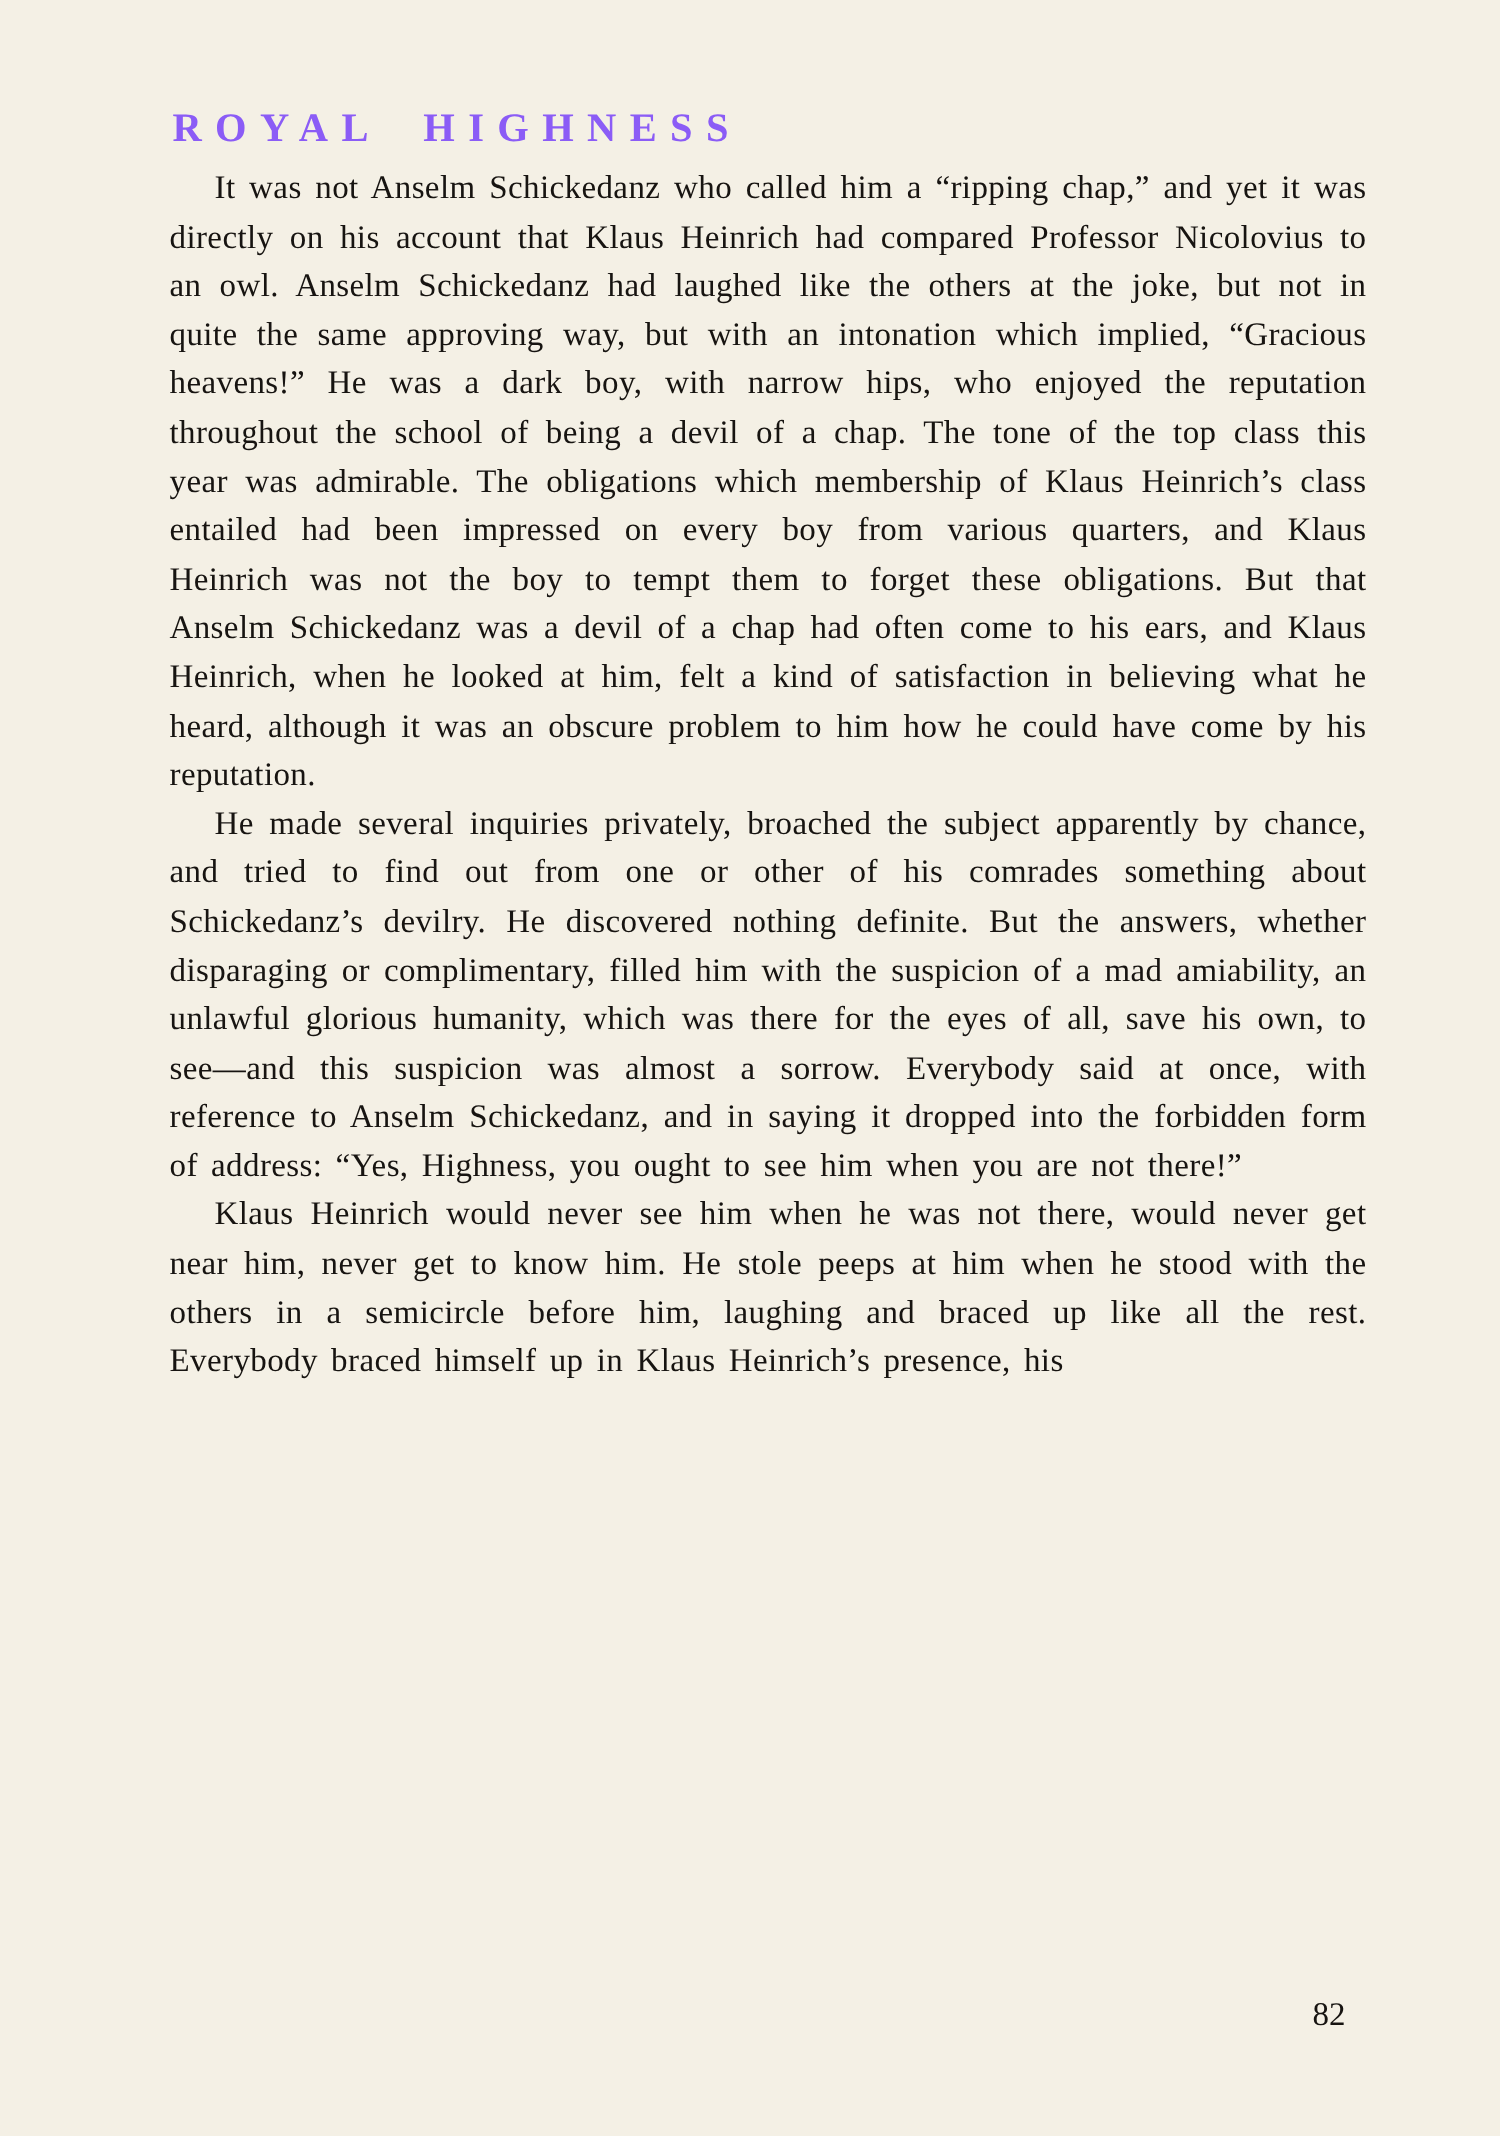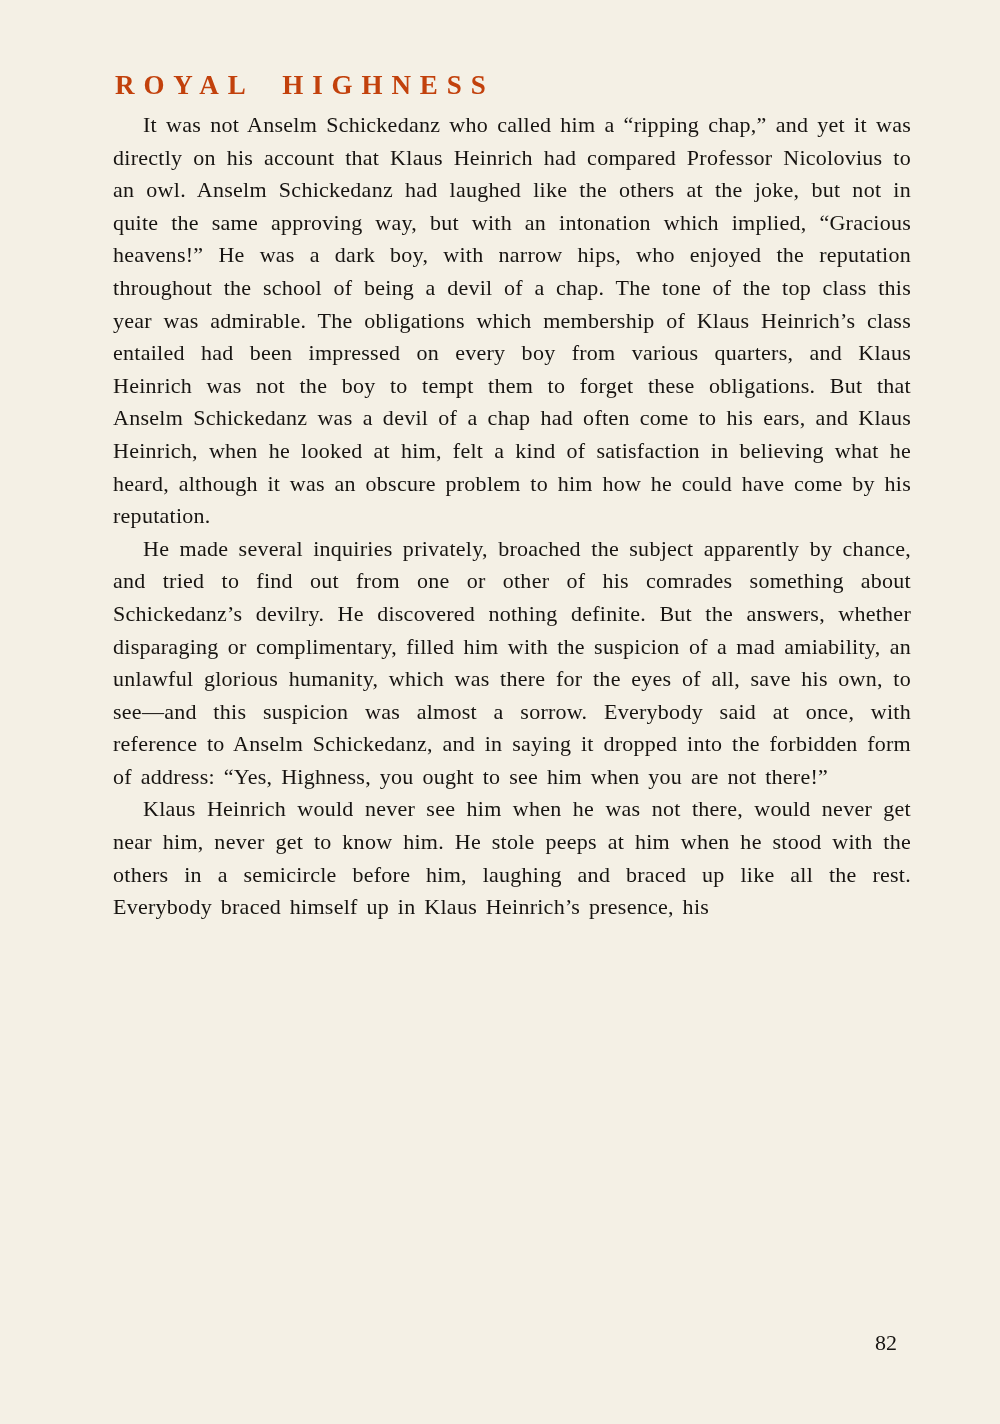--- a/index.html
+++ b/index.html
@@ -20,21 +20,21 @@
     left: 113px;
     top: 70px;
     width: 798px;
   }
   .running-head {
     font-size: 27px;
     font-weight: bold;
     letter-spacing: 0.33em;
     word-spacing: 0.5em;
     margin: 0 0 8px 2px;
-    color: #c2410c;
+    color: #8b5cf6;
   }
   .page-body p {
     margin: 0;
     font-size: 22px;
     line-height: 32.6px;
     text-align: justify;
     letter-spacing: 0.012em;
     word-spacing: 0.14em;
   }
   .page-body p.indent {

